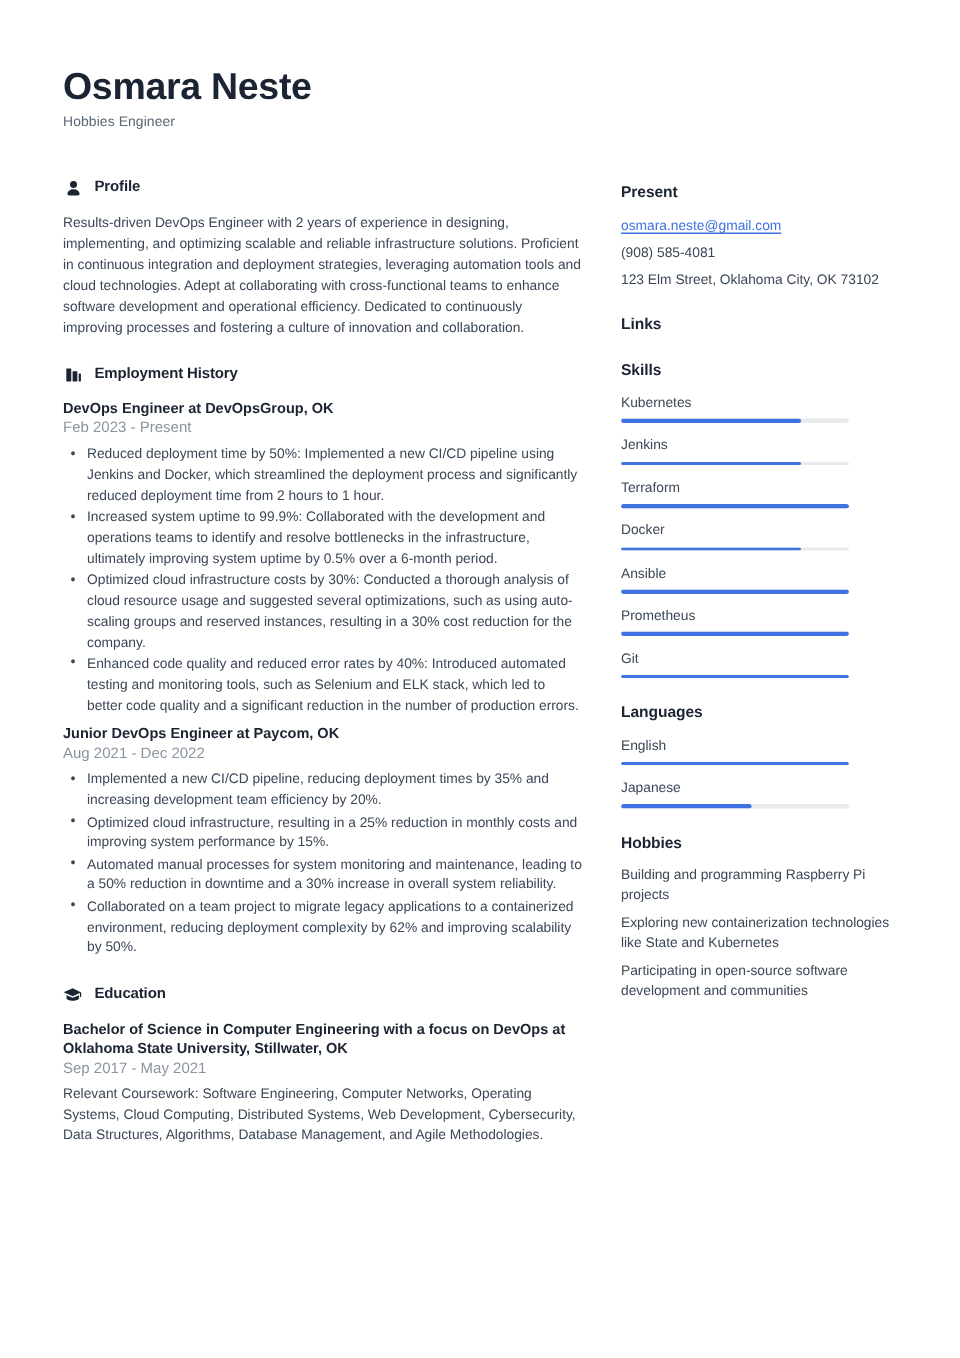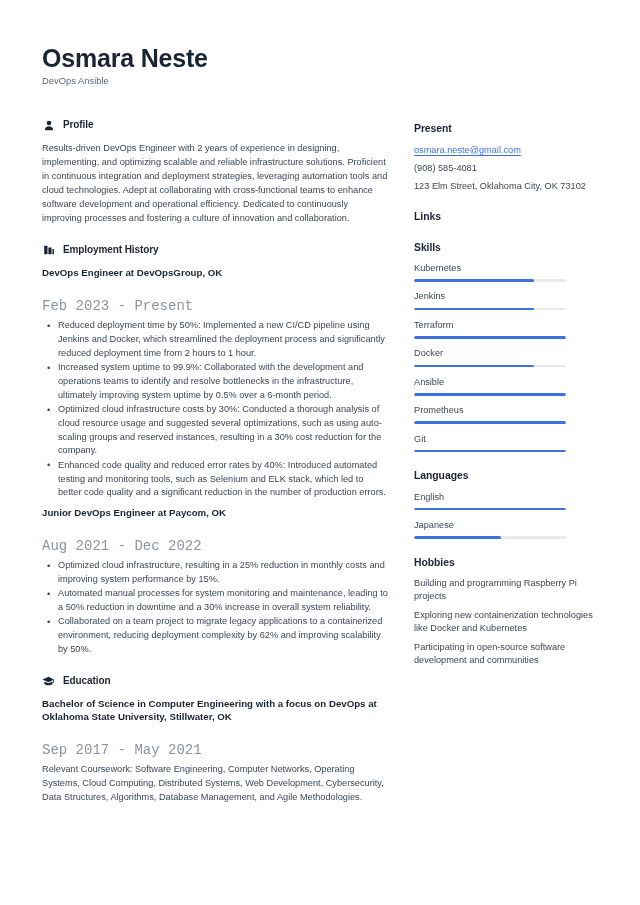--- a/index.html
+++ b/index.html
@@ -89,25 +89,24 @@
   .entry:last-child { margin-bottom: 0; }
 
   .entry-title {
     font-size: 9.7px;
     font-weight: bold;
     color: #1b2432;
     line-height: 1.35;
   }
 
   .entry-date {
-    font-size: 14px;
+    font-size: 10px;
     color: #8a949f;
-    margin-top: 17px;
+    margin-top: 0;
     margin-bottom: 2.5px;
-    font-family: Liberation Mono, monospace;
   }
 
   .entry ul {
     list-style: none;
     margin: 0;
     padding: 0;
   }
 
   .entry ul li {
     position: relative;
@@ -199,21 +198,21 @@
   }
   .hobby-item:last-child { margin-bottom: 16px; }
 </style>
 </head>
 <body>
 
 <div class="page">
 
   <div class="header">
     <div class="full-name">Osmara Neste</div>
-    <div class="job-title">DevOps Ansible</div>
+    <div class="job-title">Hobbies Engineer</div>
   </div>
 
   <div class="columns">
 
     <div class="col-main">
 
       <div class="section">
         <div class="section-head">
           <span class="sec-icon">
             <svg width="12" height="12" viewBox="0 0 16 16" fill="currentColor">
@@ -246,20 +245,21 @@
             <li>Increased system uptime to 99.9%: Collaborated with the development and operations teams to identify and resolve bottlenecks in the infrastructure, ultimately improving system uptime by 0.5% over a 6-month period.</li>
             <li>Optimized cloud infrastructure costs by 30%: Conducted a thorough analysis of cloud resource usage and suggested several optimizations, such as using auto-scaling groups and reserved instances, resulting in a 30% cost reduction for the company.</li>
             <li>Enhanced code quality and reduced error rates by 40%: Introduced automated testing and monitoring tools, such as Selenium and ELK stack, which led to better code quality and a significant reduction in the number of production errors.</li>
           </ul>
         </div>
 
         <div class="entry">
           <div class="entry-title">Junior DevOps Engineer at Paycom, OK</div>
           <div class="entry-date">Aug 2021 - Dec 2022</div>
           <ul>
+            <li>Implemented a new CI/CD pipeline, reducing deployment times by 35% and increasing development team efficiency by 20%.</li>
             <li>Optimized cloud infrastructure, resulting in a 25% reduction in monthly costs and improving system performance by 15%.</li>
             <li>Automated manual processes for system monitoring and maintenance, leading to a 50% reduction in downtime and a 30% increase in overall system reliability.</li>
             <li>Collaborated on a team project to migrate legacy applications to a containerized environment, reducing deployment complexity by 62% and improving scalability by 50%.</li>
           </ul>
         </div>
       </div>
 
       <div class="section">
         <div class="section-head">
           <span class="sec-icon">
@@ -362,19 +362,19 @@
           <div class="bar-label">Japanese</div>
           <div class="bar-track">
             <div class="bar-fill" style="width: 57%;"></div>
           </div>
         </div>
       </div>
 
       <div class="side-block">
         <div class="side-title">Hobbies</div>
         <div class="hobby-item">Building and programming Raspberry Pi projects</div>
-        <div class="hobby-item">Exploring new containerization technologies like Docker and Kubernetes</div>
+        <div class="hobby-item">Exploring new containerization technologies like State and Kubernetes</div>
         <div class="hobby-item">Participating in open-source software development and communities</div>
       </div>
 
     </div>
   </div>
 </div>
 
 </body></html>

